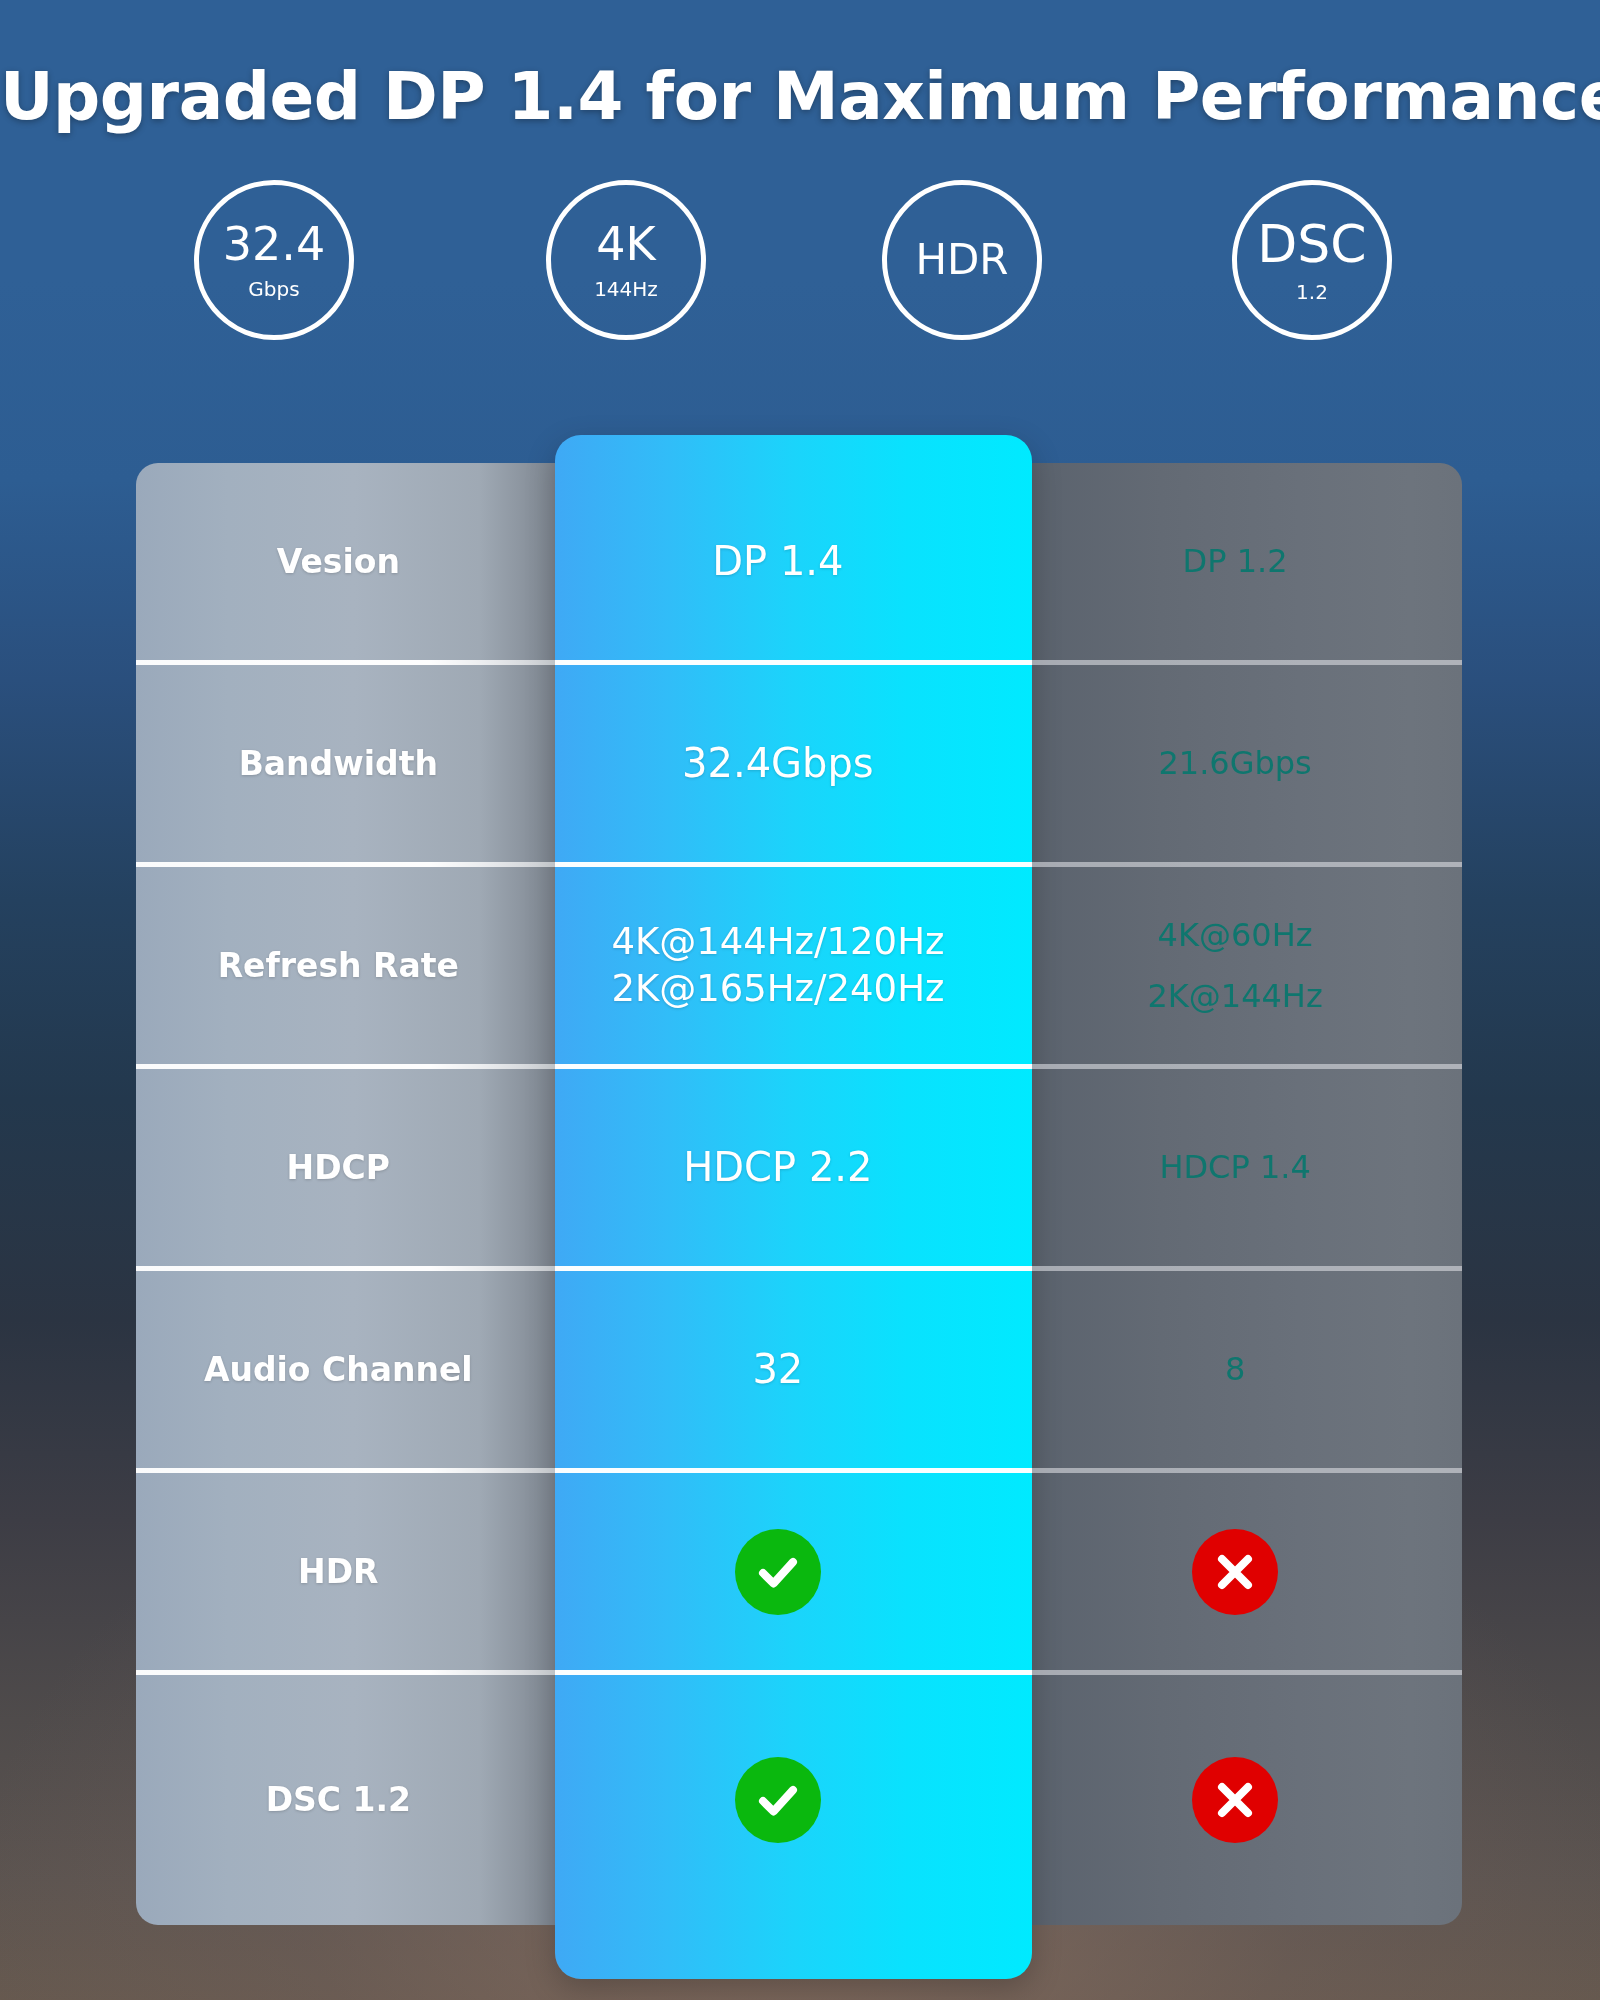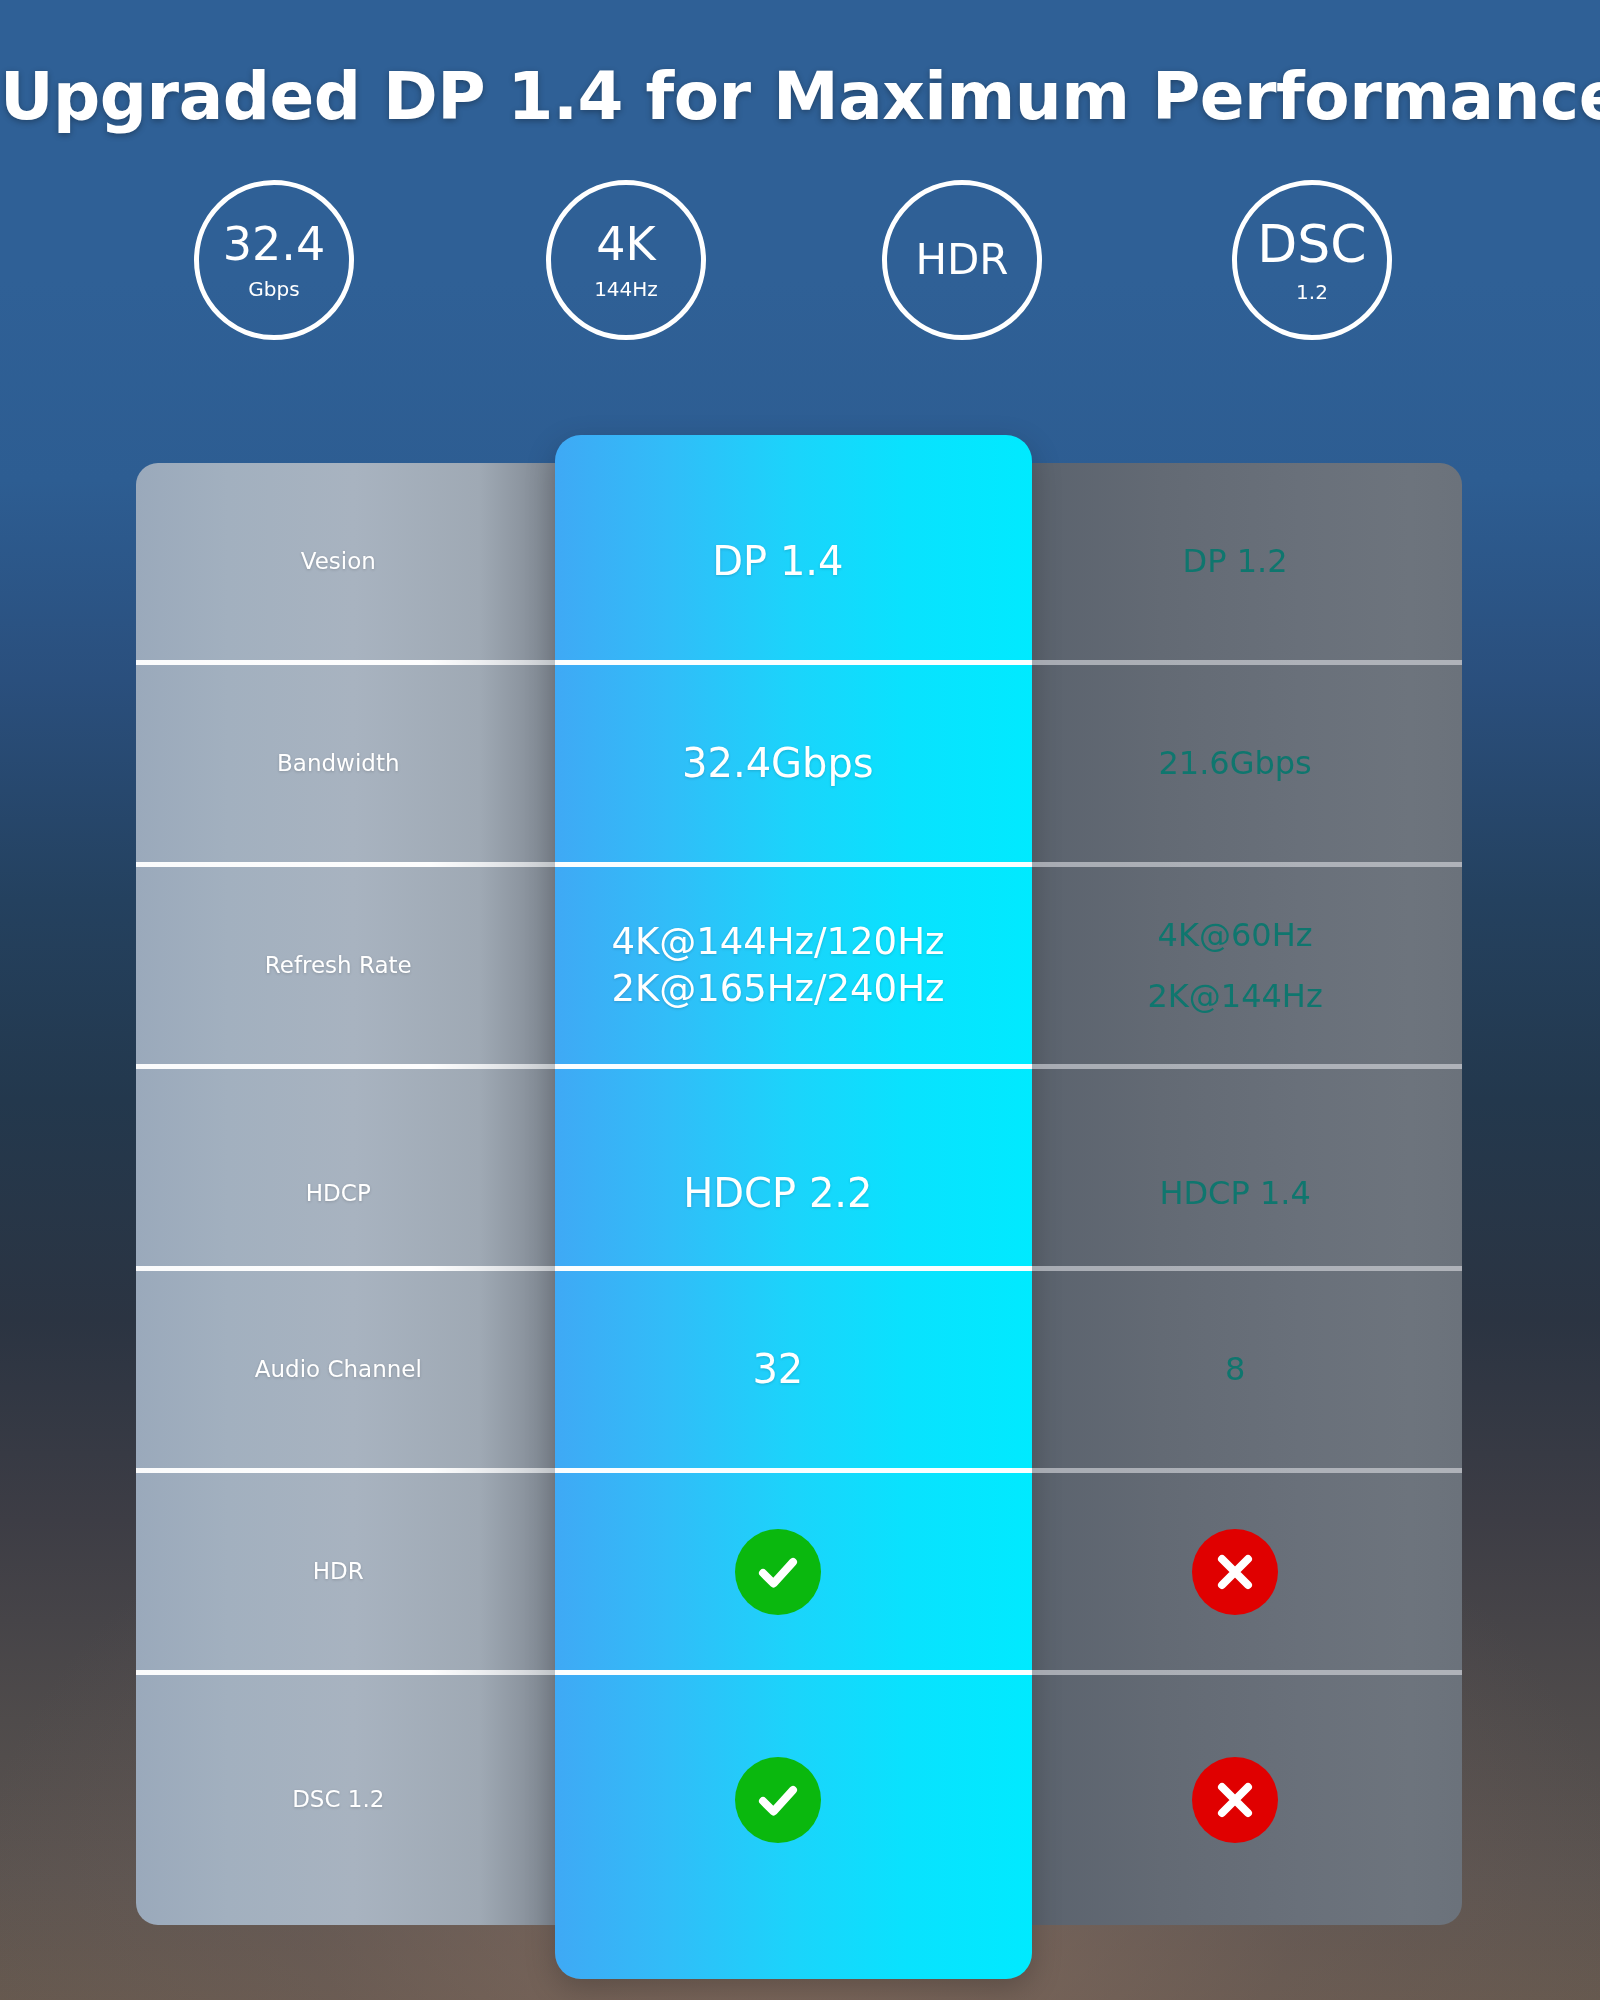--- a/index.html
+++ b/index.html
@@ -151,22 +151,22 @@
     height:100%;
     display:flex;
     align-items:center;
     justify-content:center;
     text-align:center;
     line-height:1.18;
   }
   .cell-feature {
     width:419px;
     color:#ffffff;
-    font-size:23px;
-    font-weight:400;
+    font-size:33px;
+    font-weight:700;
     text-shadow:0 1px 3px rgba(0,0,0,0.18);
   }
   .cell-new {
     width:477px;
     color:#ffffff;
     font-size:40px;
     font-weight:400;
     text-shadow:0 1px 3px rgba(0,0,0,0.16);
     margin-left:7px;
   }
@@ -289,21 +289,21 @@
           <div>2K@144Hz</div>
         </div>
       </div>
     </div>
     <div class="divider" style="top:601px;">
       <div class="d-left"></div>
         <div class="d-mid"></div>
         <div class="d-right"></div>
     </div>
 
-    <div class="row" style="top:632px;height:198px;">
+    <div class="row" style="top:606px;height:198px;">
       <div class="cell cell-feature">HDCP</div>
       <div class="cell cell-new">HDCP 2.2</div>
       <div class="cell cell-old">HDCP 1.4</div>
     </div>
     <div class="divider" style="top:803px;">
       <div class="d-left"></div>
         <div class="d-mid"></div>
         <div class="d-right"></div>
     </div>
 

